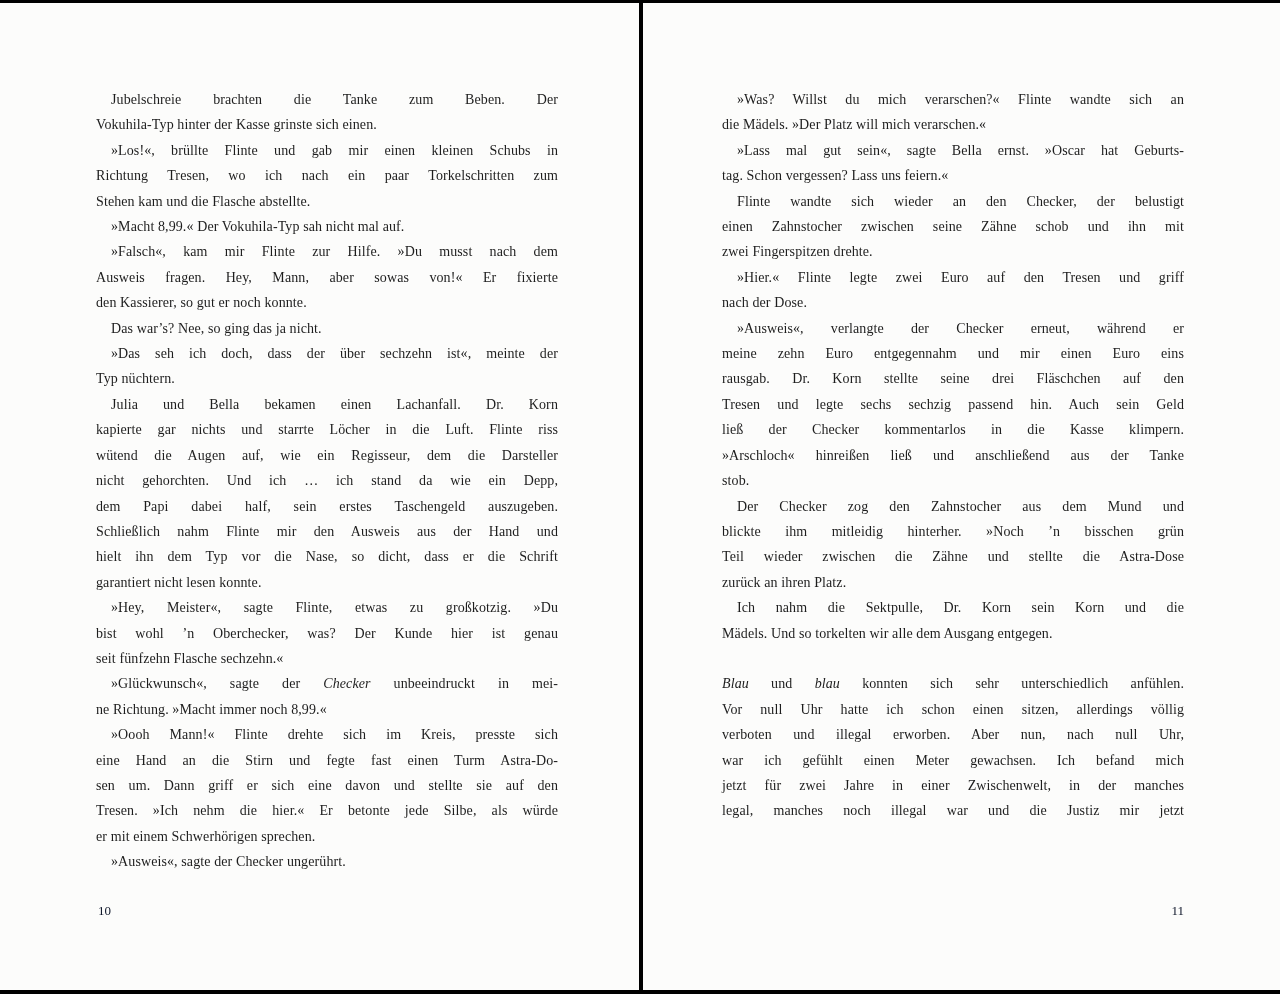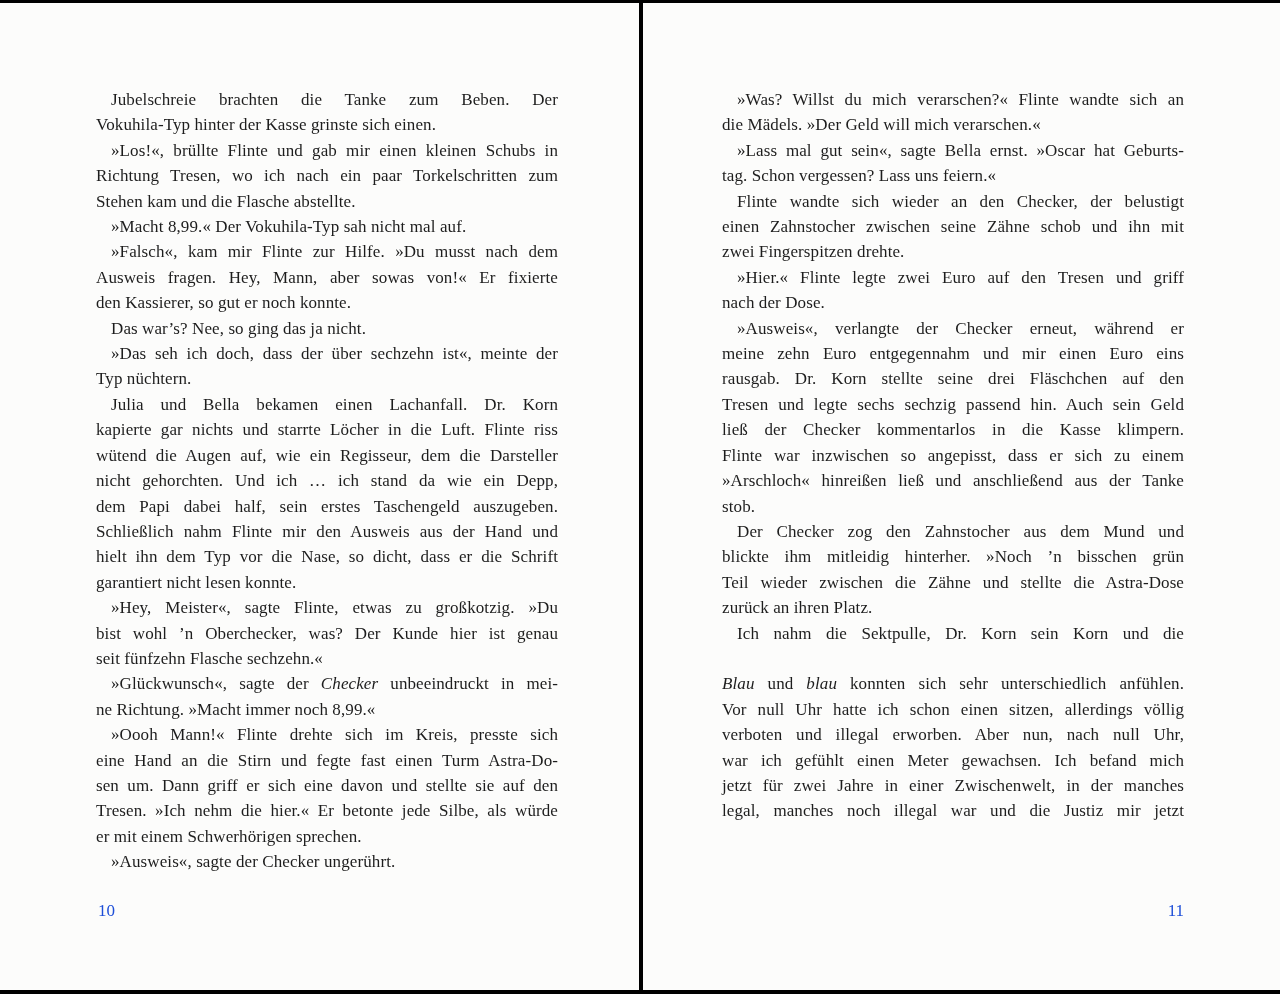--- a/index.html
+++ b/index.html
@@ -35,42 +35,42 @@
   }
   .page {
     position: absolute;
     top: 87px;
     width: 462px;
     height: 860px;
   }
   .page--left  { left: 96px; }
   .page--right { left: 722px; font-family: Liberation Serif, serif; }
   .page-text {
-    font-size: 17px;
+    font-size: 14px;
     line-height: 25.4px;
     letter-spacing: 0.1px;
   }
   .par { margin: 0; }
   .par.section-break { margin-top: 25.4px; }
   .line {
     text-align: justify;
     text-align-last: justify;
     white-space: nowrap;
   }
   .line.par-end {
     text-align: center;
     text-align-last: left;
   }
   .line.indent { text-indent: 15px; }
   .folio {
     position: absolute;
     top: 814px;
-    font-size: 17px;
+    font-size: 13px;
     line-height: 20px;
-    color: #1d4ed8;
+    color: #0f172a;
   }
   .folio--left  { left: 2px; }
   .folio--right { right: 0; text-align: right; }
   i { font-style: italic; }
 </style>
 </head>
 <body>
 
 <div class="rule-top"></div>
 <div class="gutter-divider"></div>
@@ -132,53 +132,53 @@
         <div class="line indent par-end">»Ausweis«, sagte der Checker ungerührt.</div>
       </div>
     </div>
   <div class="folio folio--left">10</div>
 </div>
 
 <div class="page page--right">
   <div class="page-text">
       <div class="par">
         <div class="line indent">»Was? Willst du mich verarschen?« Flinte wandte sich an</div>
-        <div class="line par-end">die Mädels. »Der Geld will mich verarschen.«</div>
+        <div class="line par-end">die Mädels. »Der Platz will mich verarschen.«</div>
       </div>
       <div class="par">
         <div class="line indent">»Lass mal gut sein«, sagte Bella ernst. »Oscar hat Geburts-</div>
         <div class="line par-end">tag. Schon vergessen? Lass uns feiern.«</div>
       </div>
       <div class="par">
         <div class="line indent">Flinte wandte sich wieder an den Checker, der belustigt</div>
         <div class="line">einen Zahnstocher zwischen seine Zähne schob und ihn mit</div>
         <div class="line par-end">zwei Fingerspitzen drehte.</div>
       </div>
       <div class="par">
         <div class="line indent">»Hier.« Flinte legte zwei Euro auf den Tresen und griff</div>
         <div class="line par-end">nach der Dose.</div>
       </div>
       <div class="par">
         <div class="line indent">»Ausweis«, verlangte der Checker erneut, während er</div>
         <div class="line">meine zehn Euro entgegennahm und mir einen Euro eins</div>
         <div class="line">rausgab. Dr. Korn stellte seine drei Fläschchen auf den</div>
         <div class="line">Tresen und legte sechs sechzig passend hin. Auch sein Geld</div>
         <div class="line">ließ der Checker kommentarlos in die Kasse klimpern.</div>
-        <div class="line">Flinte war inzwischen so angepisst, dass er sich zu einem</div>
         <div class="line">»Arschloch« hinreißen ließ und anschließend aus der Tanke</div>
         <div class="line par-end">stob.</div>
       </div>
       <div class="par">
         <div class="line indent">Der Checker zog den Zahnstocher aus dem Mund und</div>
         <div class="line">blickte ihm mitleidig hinterher. »Noch ’n bisschen grün</div>
         <div class="line">Teil wieder zwischen die Zähne und stellte die Astra-Dose</div>
         <div class="line par-end">zurück an ihren Platz.</div>
       </div>
       <div class="par">
         <div class="line indent">Ich nahm die Sektpulle, Dr. Korn sein Korn und die</div>
+        <div class="line par-end">Mädels. Und so torkelten wir alle dem Ausgang entgegen.</div>
       </div>
       <div class="par section-break">
         <div class="line"><i>Blau</i> und <i>blau</i> konnten sich sehr unterschiedlich anfühlen.</div>
         <div class="line">Vor null Uhr hatte ich schon einen sitzen, allerdings völlig</div>
         <div class="line">verboten und illegal erworben. Aber nun, nach null Uhr,</div>
         <div class="line">war ich gefühlt einen Meter gewachsen. Ich befand mich</div>
         <div class="line">jetzt für zwei Jahre in einer Zwischenwelt, in der manches</div>
         <div class="line">legal, manches noch illegal war und die Justiz mir jetzt</div>
       </div>
     </div>

